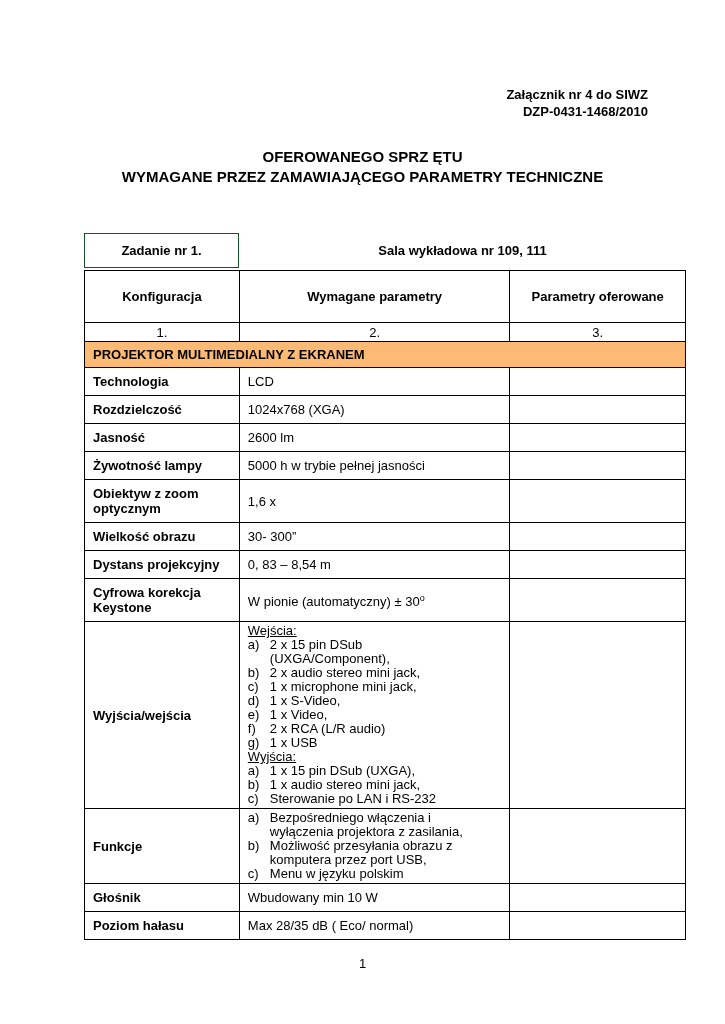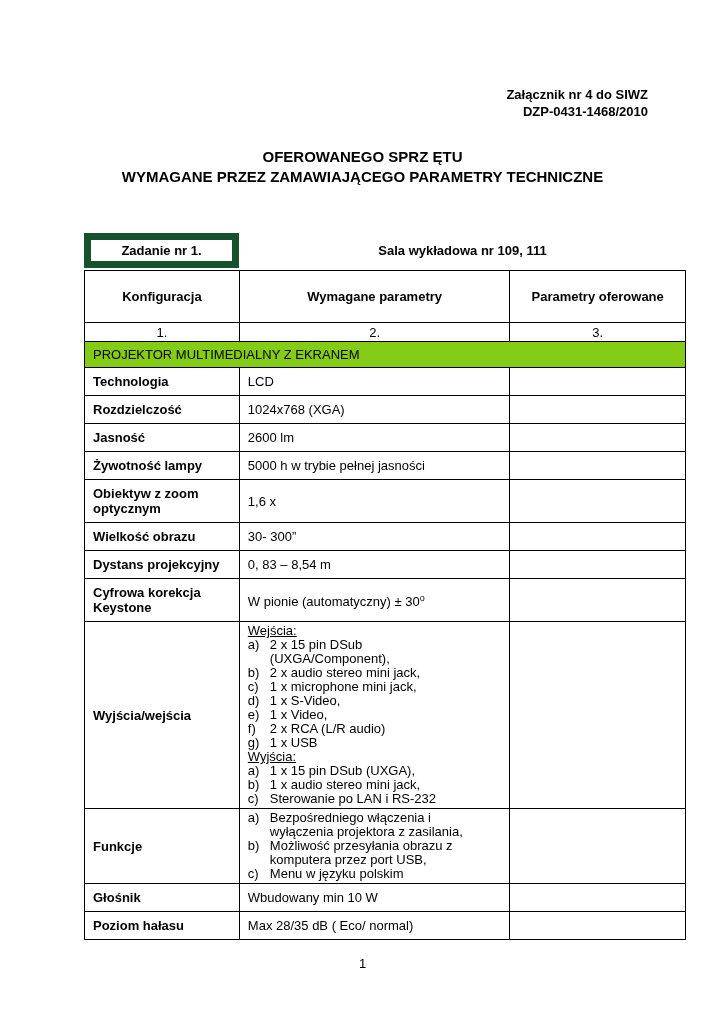--- a/index.html
+++ b/index.html
@@ -23,21 +23,21 @@
     text-align: center; font-weight: bold;
     font-size: 15px; line-height: 20px;
   }
 
   .task-row {
     position: absolute; top: 233px; left: 84px; width: 602px;
     display: flex; align-items: stretch;
   }
   .task-box {
     width: 155px; height: 35px;
-    border: 7px solid #14532d;
+    border: 1px solid #14532d;
     display: flex; align-items: center; justify-content: center;
     font-weight: bold; font-size: 13px;
   }
   .task-value {
     flex: 1;
     display: flex; align-items: center; justify-content: center;
     font-weight: bold; font-size: 13px;
   }
 
   table.spec {
@@ -49,21 +49,21 @@
     border: 1px solid #000;
     vertical-align: middle;
     padding: 2px 8px;
   }
   col.c1 { width: 155px; }
   col.c2 { width: 271px; }
   col.c3 { width: 176px; }
 
   tr.hdr td { text-align: center; font-weight: bold; height: 24px; padding: 18px 4px; }
   tr.nums td { text-align: center; height: 19px; padding: 0 4px; }
-  tr.section td { background: #84cc16; font-weight: normal; height: 26px; margin-top: 24px; }
+  tr.section td { background: #fdba74; font-weight: bold; height: 26px; margin-top: 24px; }
 
   td.param { font-weight: bold; }
   tr.simple td { height: 28px; }
   tr.tall td { height: 43px; }
 
   td.listcell { vertical-align: top; padding: 3px 8px 3px 8px; }
   .uhead { text-decoration: underline; line-height: 14px; }
   .li { display: flex; line-height: 14px; }
   .li .m { flex: 0 0 22px; }
   .li .t { flex: 1; white-space: pre-wrap; }

